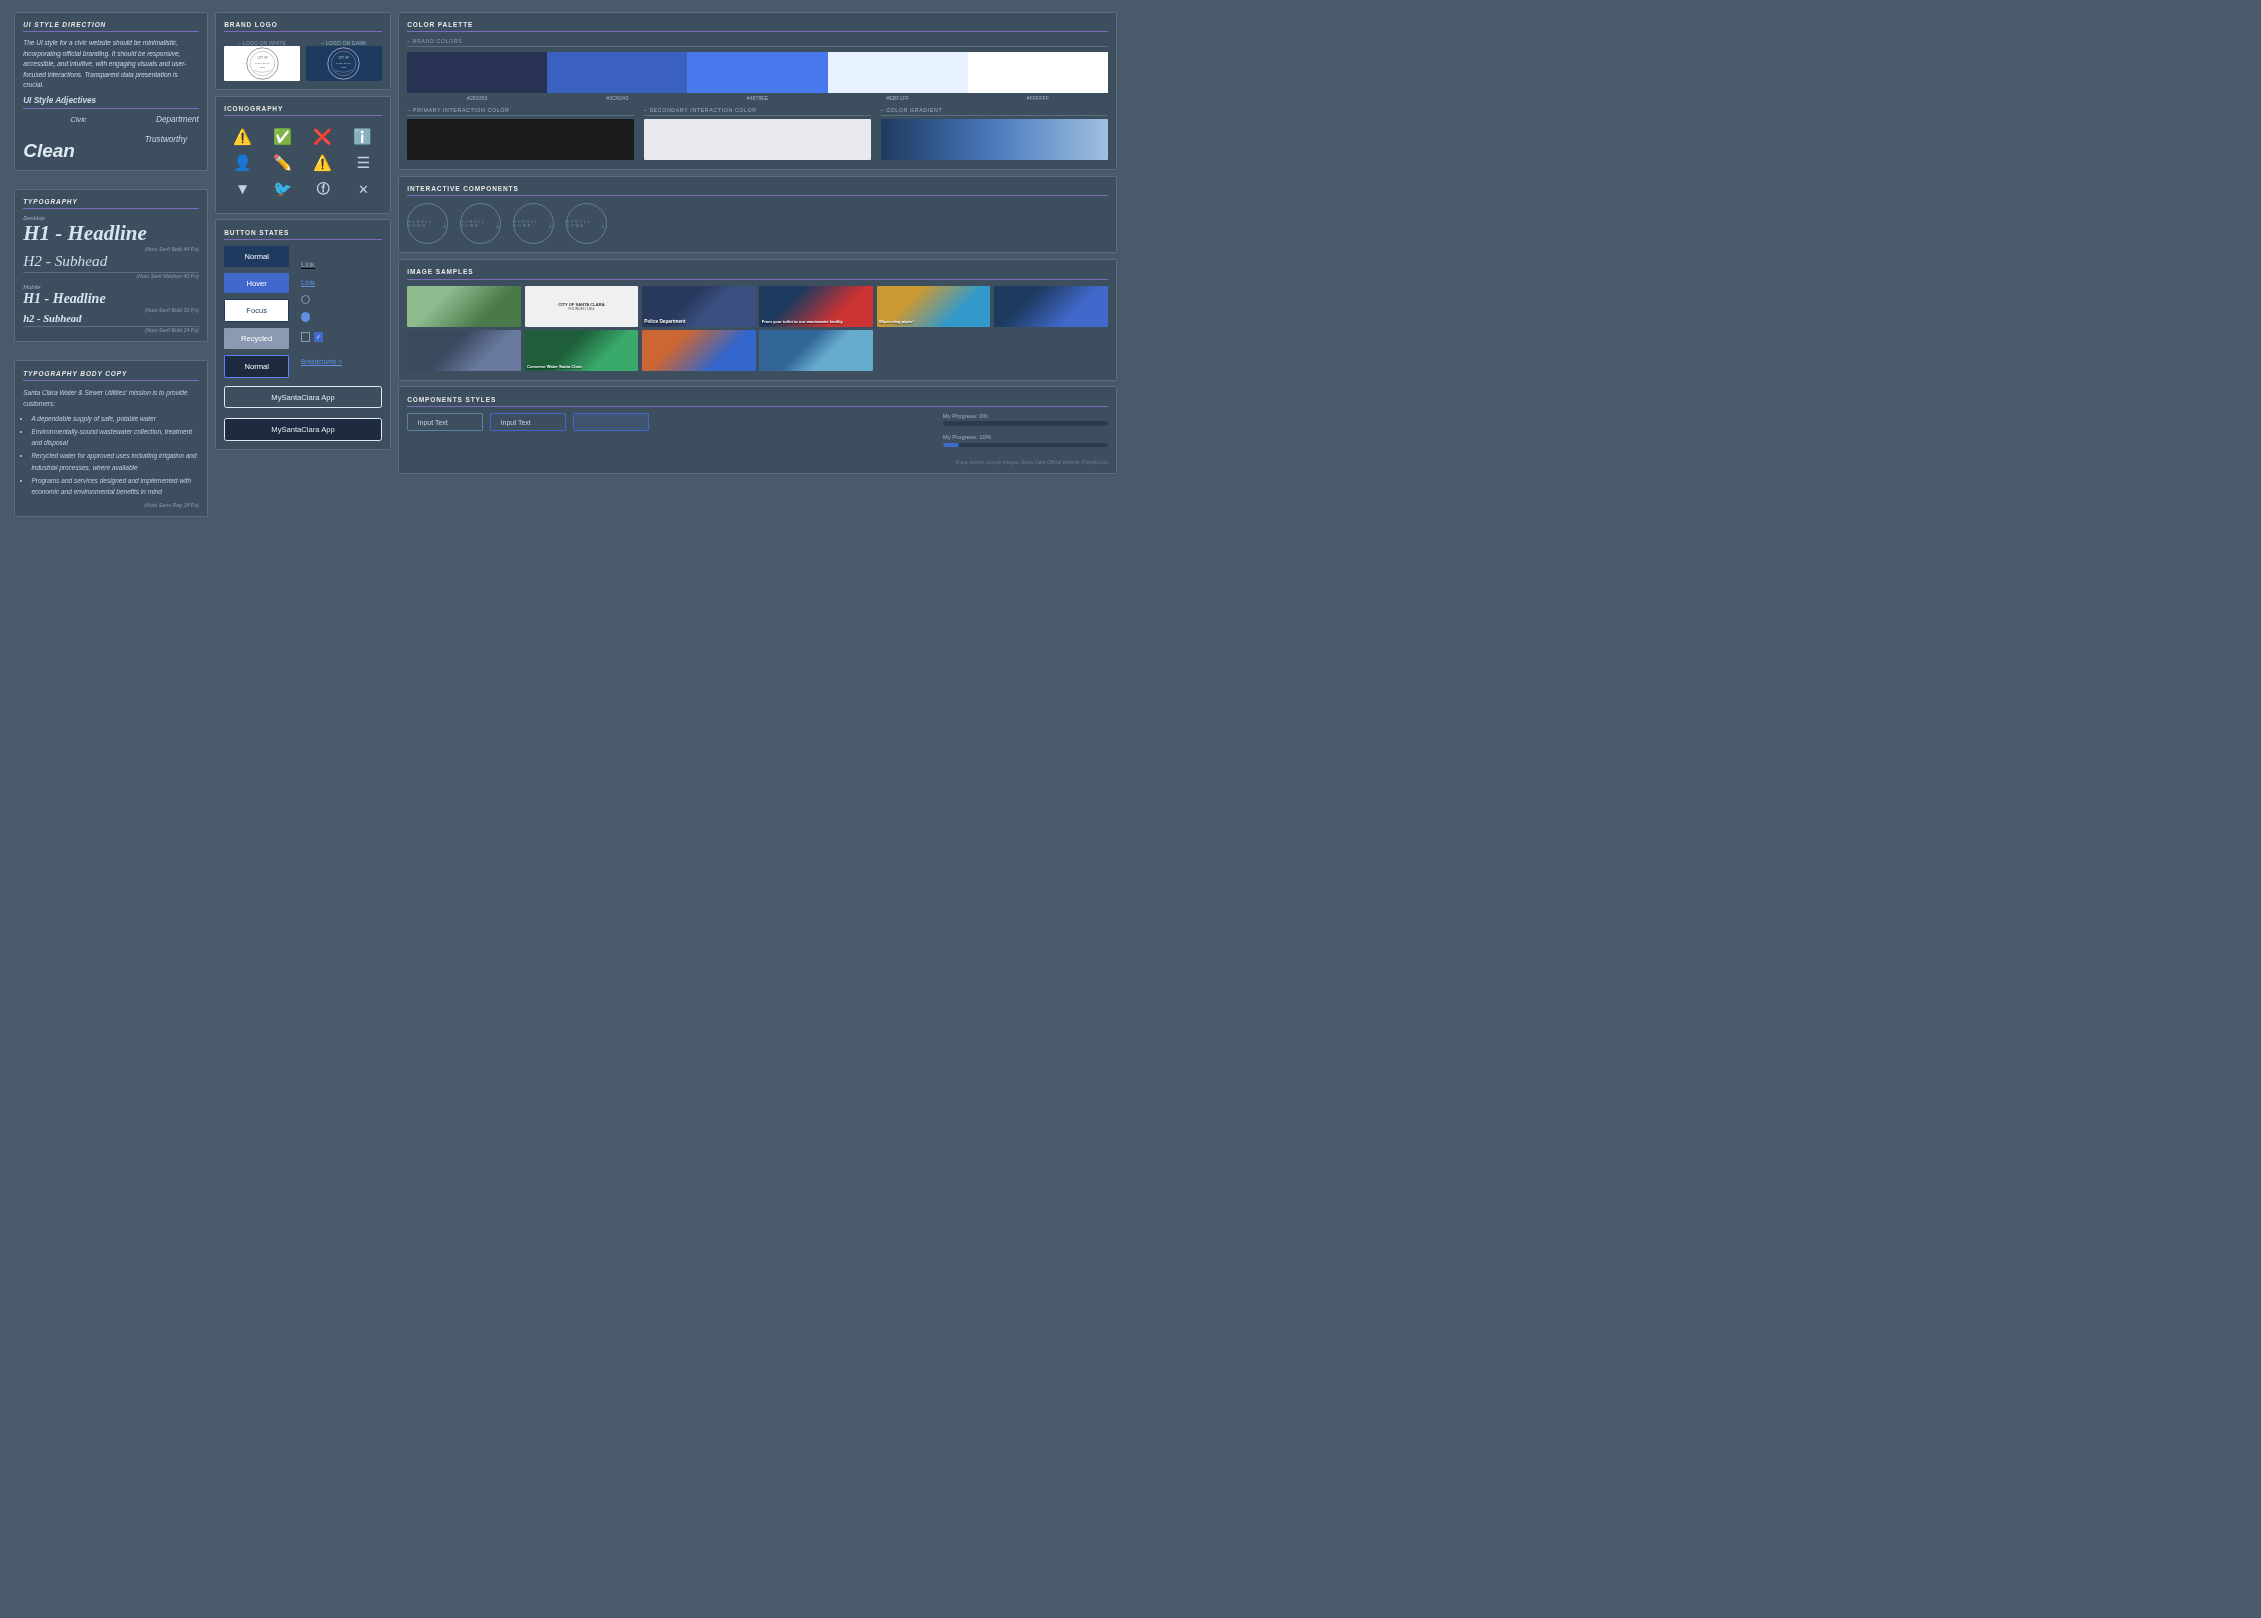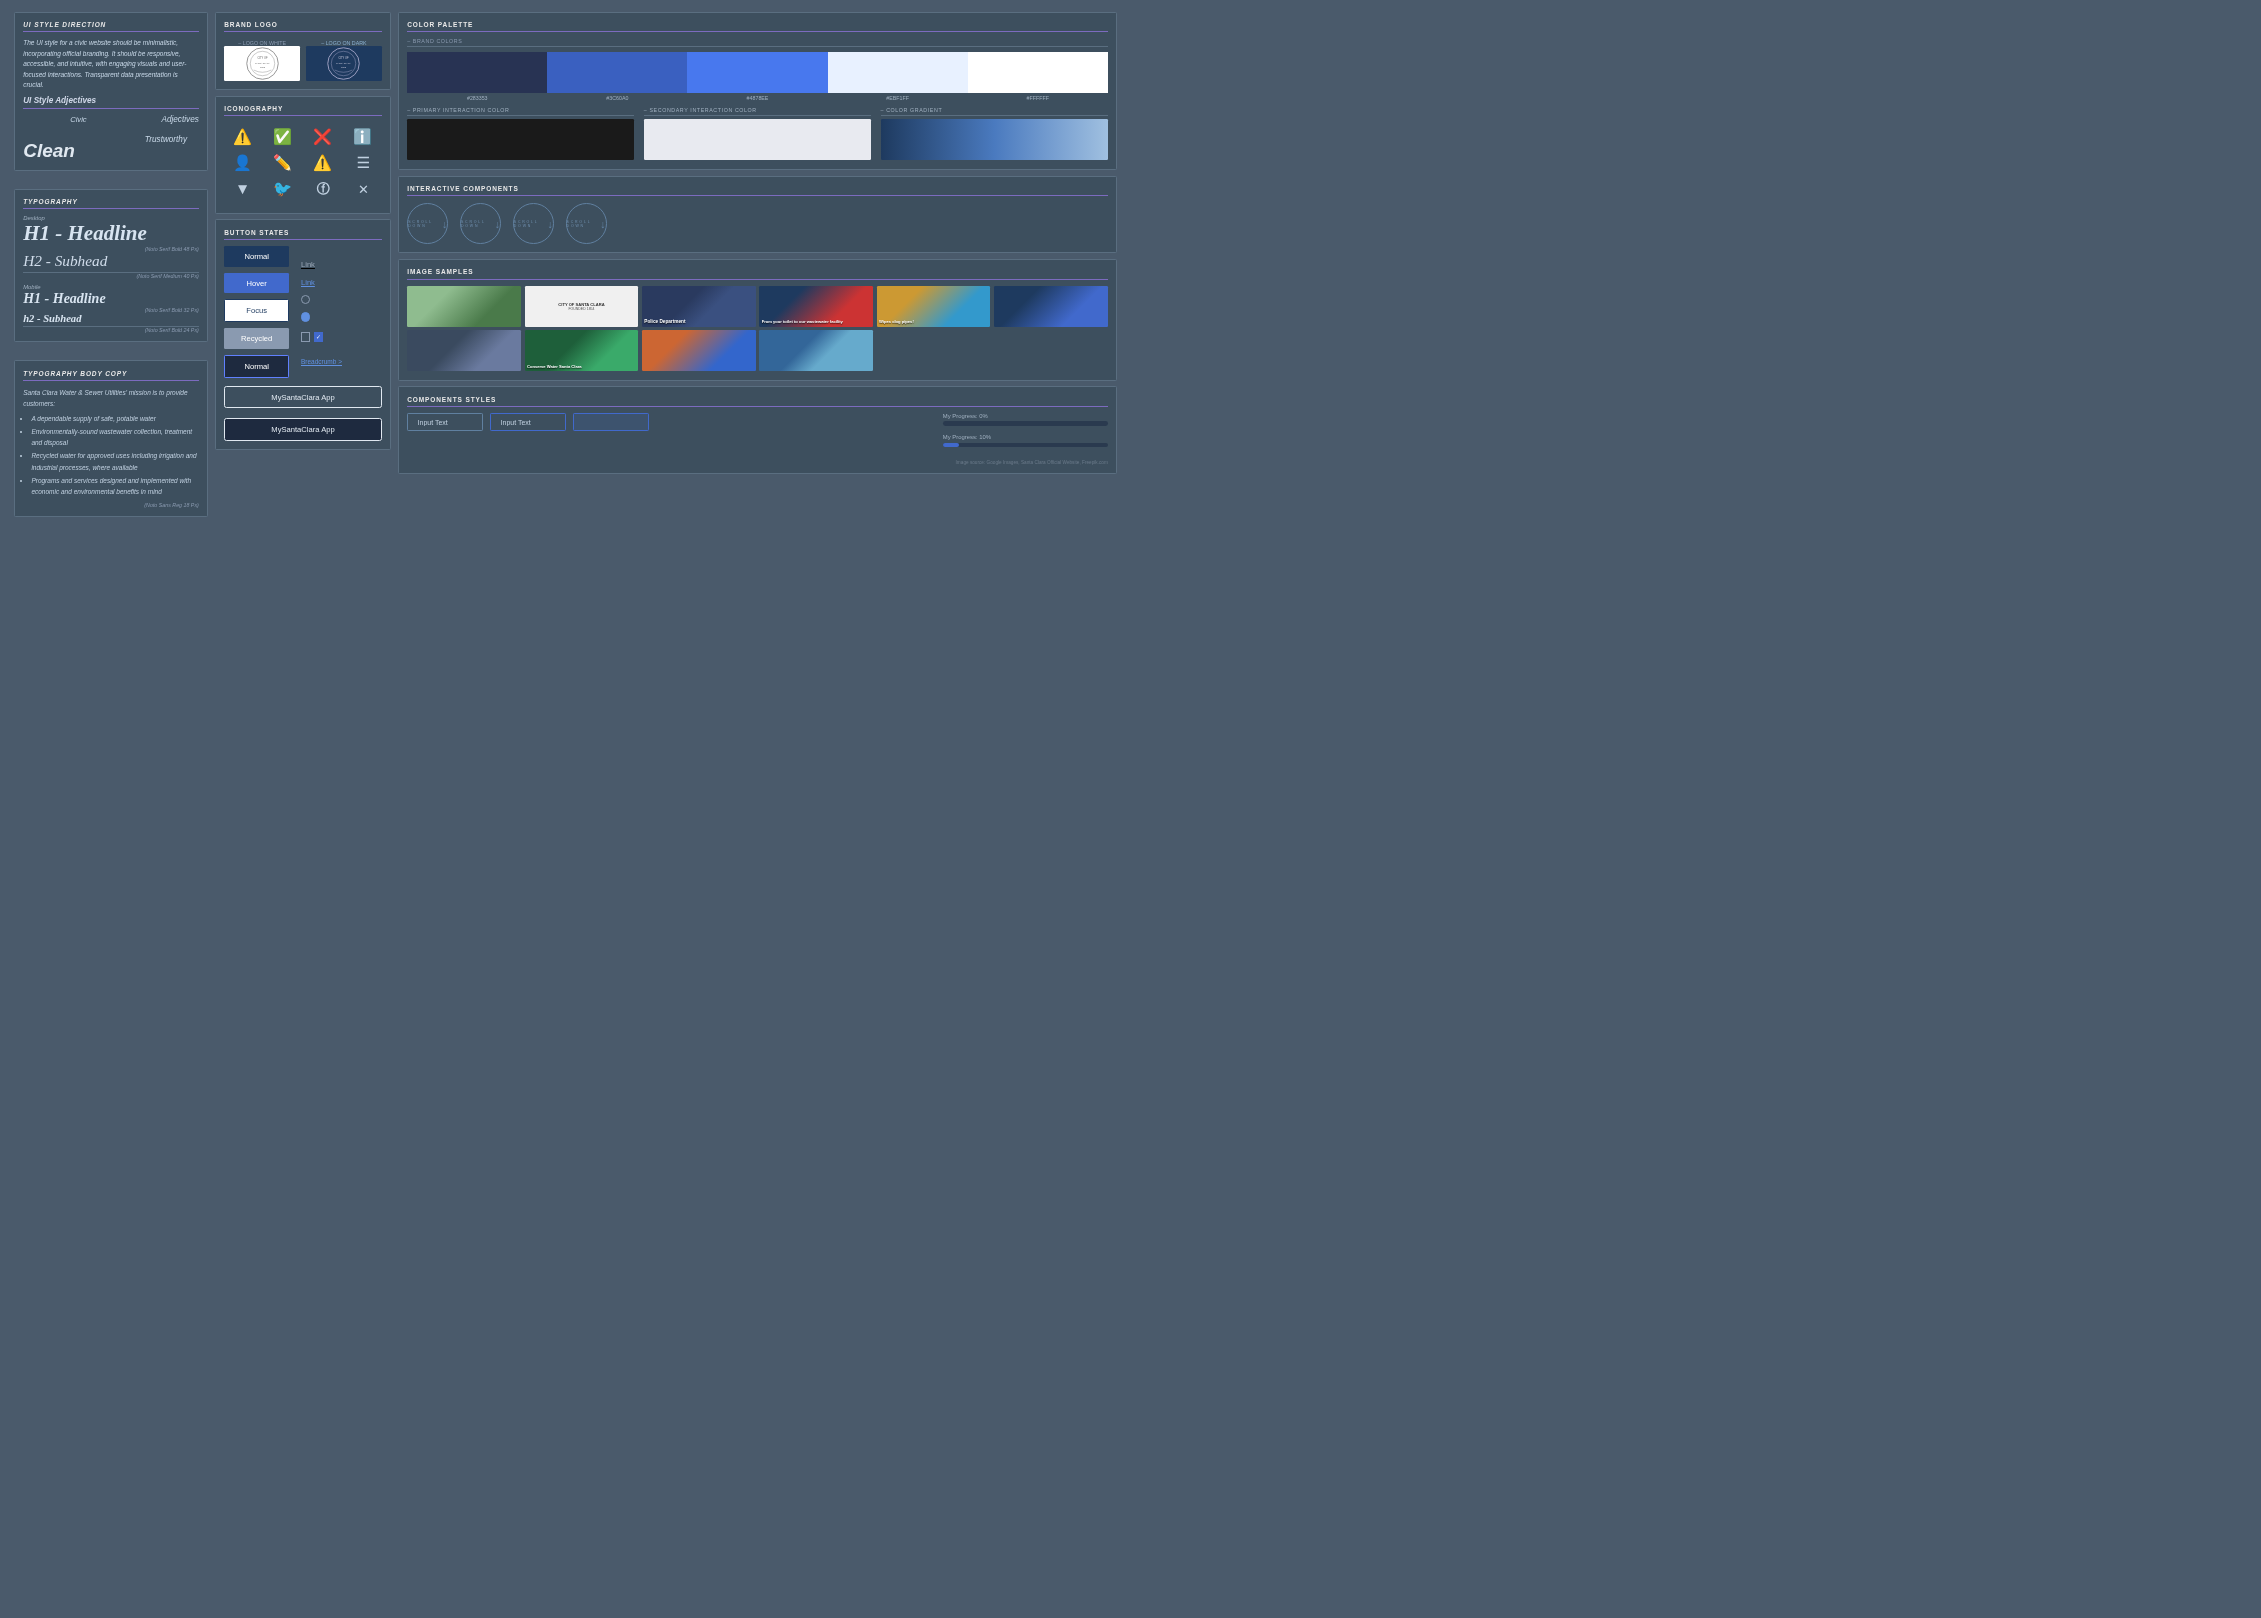--- a/index.html
+++ b/index.html
@@ -577,21 +577,21 @@
 
       <div class="section-box">
         <div class="section-title">UI STYLE DIRECTION</div>
         <div class="style-direction-text">The UI style for a civic website should be minimalistic, incorporating official branding. It should be responsive, accessible, and intuitive, with engaging visuals and user-focused interactions. Transparent data presentation is crucial.</div>
 
         <div class="adjectives-section">
           <div class="adjectives-title">UI Style Adjectives</div>
           <div class="adjectives-cloud">
             <span class="adj-word adj-clean">Clean</span>
             <span class="adj-word adj-civic">Civic</span>
-            <span class="adj-word adj-accessible">Adjectives</span>
+            <span class="adj-word adj-accessible">Department</span>
             <span class="adj-word adj-trustworthy">Trustworthy</span>
           </div>
         </div>
       </div>
 
       <div class="section-box">
         <div class="section-title">TYPOGRAPHY</div>
         <div class="typo-desktop-label">Desktop</div>
         <div class="h1-headline">H1 - Headline</div>
         <div class="h1-note">(Noto Serif Bold 48 Px)</div>

